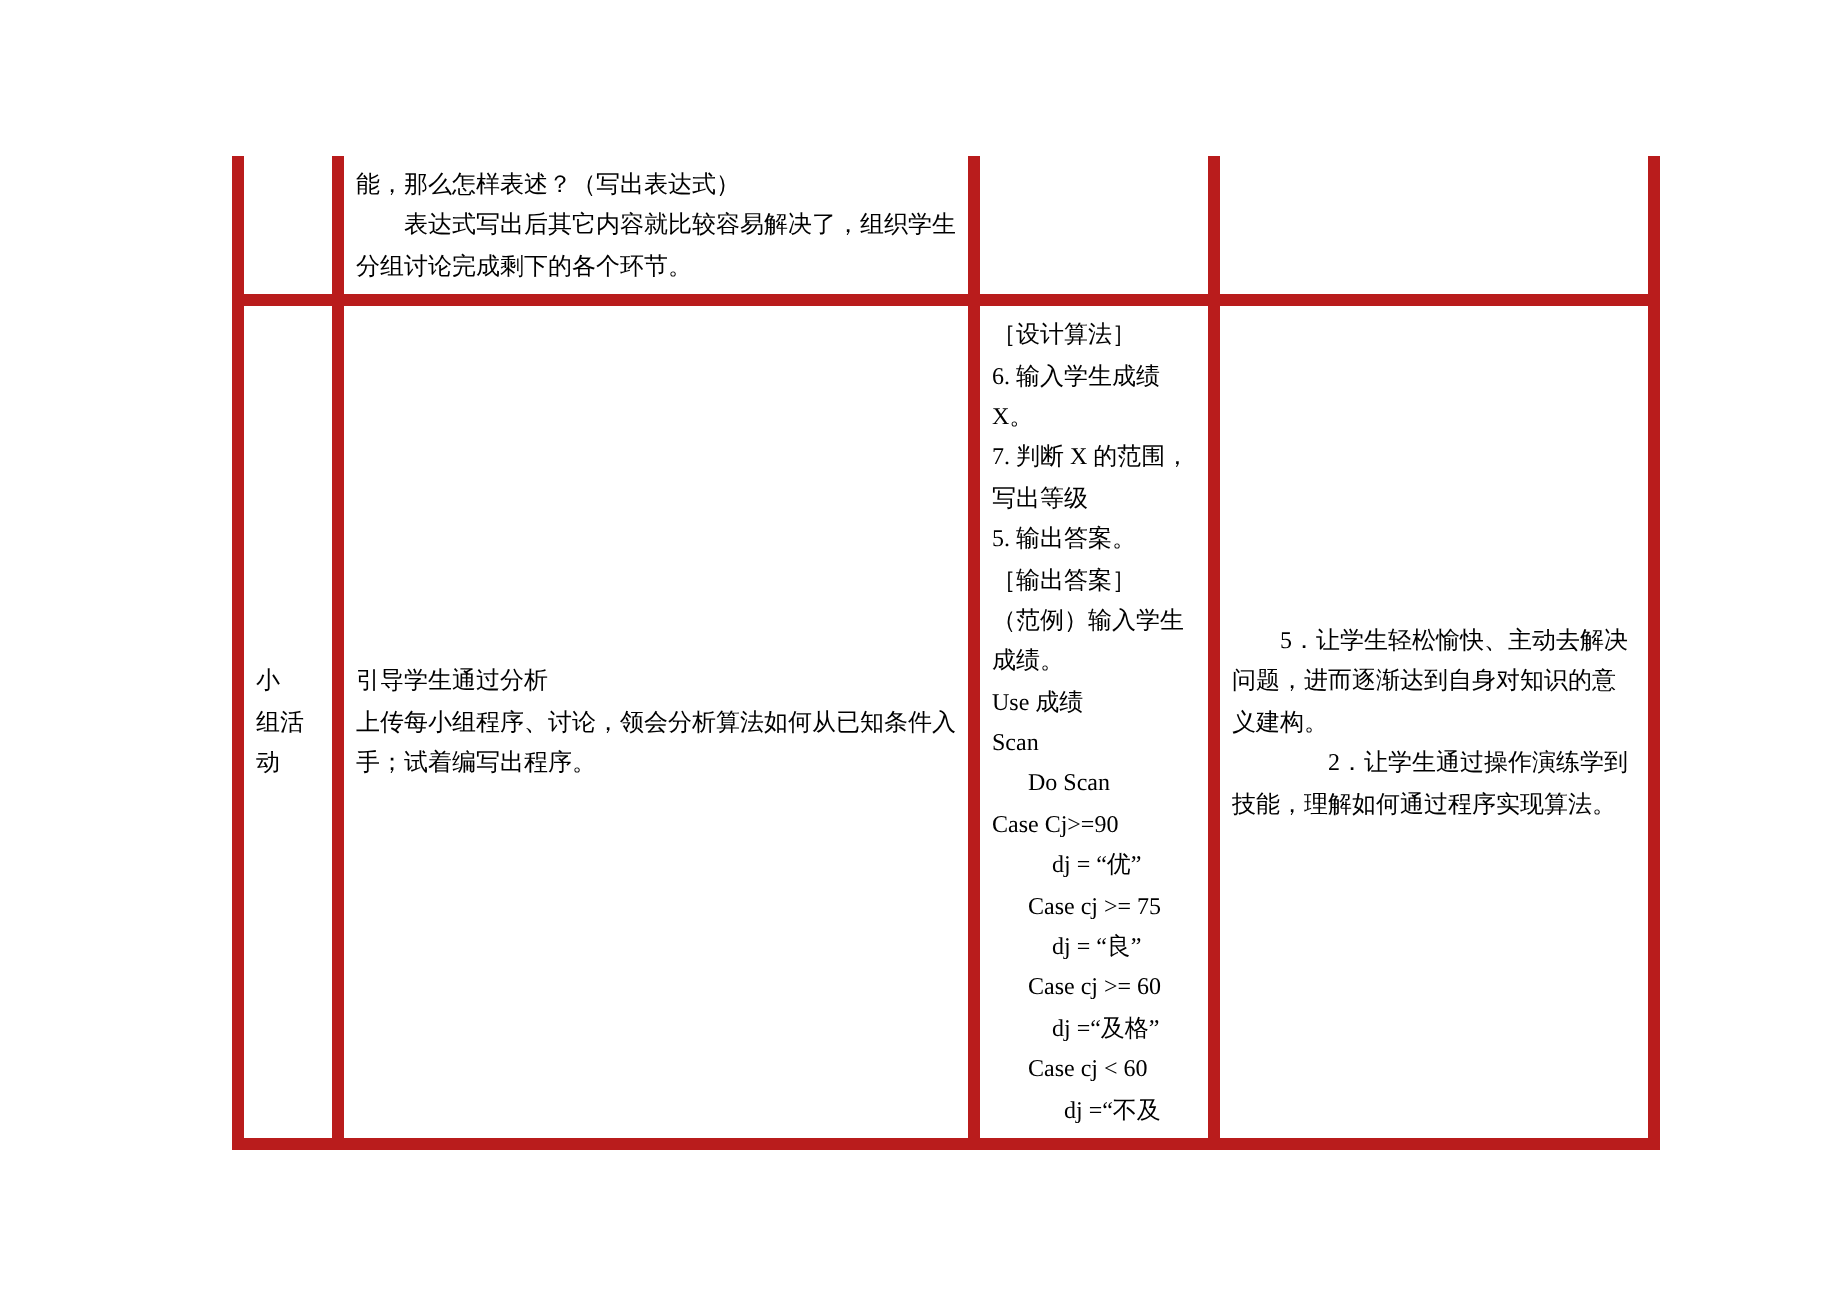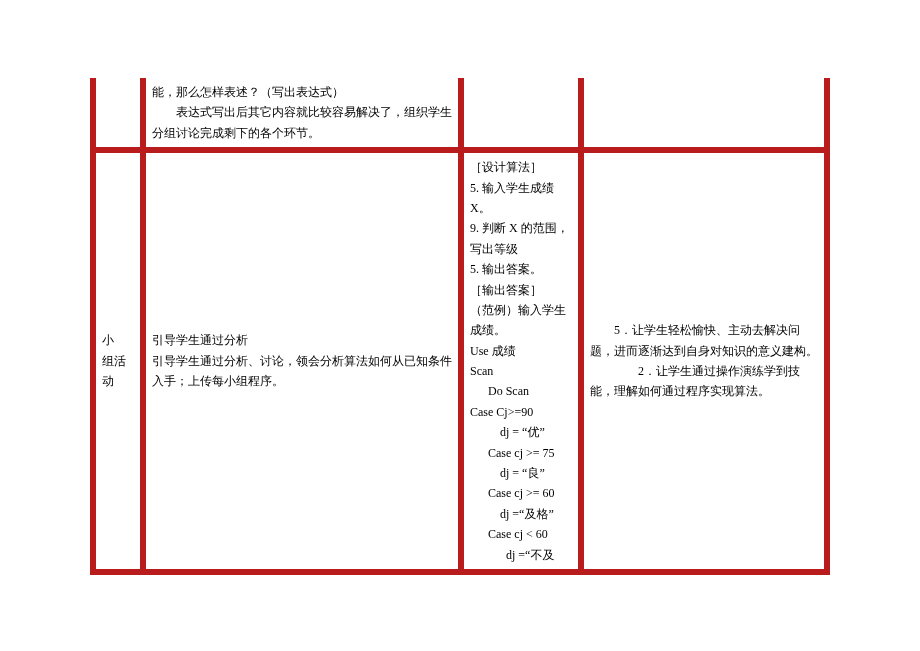--- a/index.html
+++ b/index.html
@@ -10,21 +10,21 @@
     body {
       background: #ffffff;
       font-family: "SimSun", "宋体", serif;
       font-size: 12px;
       color: #000000;
       width: 920px;
       height: 651px;
       position: relative;
     }
     .page {
-      padding: 78px 90px 40px 90px;
+      padding: 78px 90px 40px 116px;
     }
     table {
       border-collapse: collapse;
       width: 100%;
       table-layout: fixed;
     }
     td {
       border: 6px solid #b91c1c;
       vertical-align: middle;
       padding: 4px 6px;
@@ -88,27 +88,27 @@
       <td class="noborder-top"></td>
       <td class="noborder-top"></td>
     </tr>
     <tr>
       <td>
         <span>小</span><br>
         <span>组活动</span>
       </td>
       <td>
         <div>引导学生通过分析</div>
-        <div>引导学生通过分析、讨论，领会分析算法如何从已知条件入手；上传每小组程序。</div>
+        <div>上传每小组程序、讨论，领会分析算法如何从已知条件入手；试着编写出程序。</div>
       </td>
       <td>
         <div class="c3-content">
           <div>［设计算法］</div>
-          <div>5. 输入学生成绩 X。</div>
-          <div>9. 判断 X 的范围，写出等级</div>
+          <div>6. 输入学生成绩 X。</div>
+          <div>7. 判断 X 的范围，写出等级</div>
           <div>5. 输出答案。</div>
           <div>［输出答案］</div>
           <div>（范例）输入学生成绩。</div>
           <div>Use 成绩</div>
           <div>Scan</div>
           <span class="code-ind1">Do Scan</span>
           <div>Case Cj&gt;=90</div>
           <span class="code-ind2">dj = “优”</span>
           <span class="code-ind1">Case cj &gt;= 75</span>
           <span class="code-ind2">dj = “良”</span>

